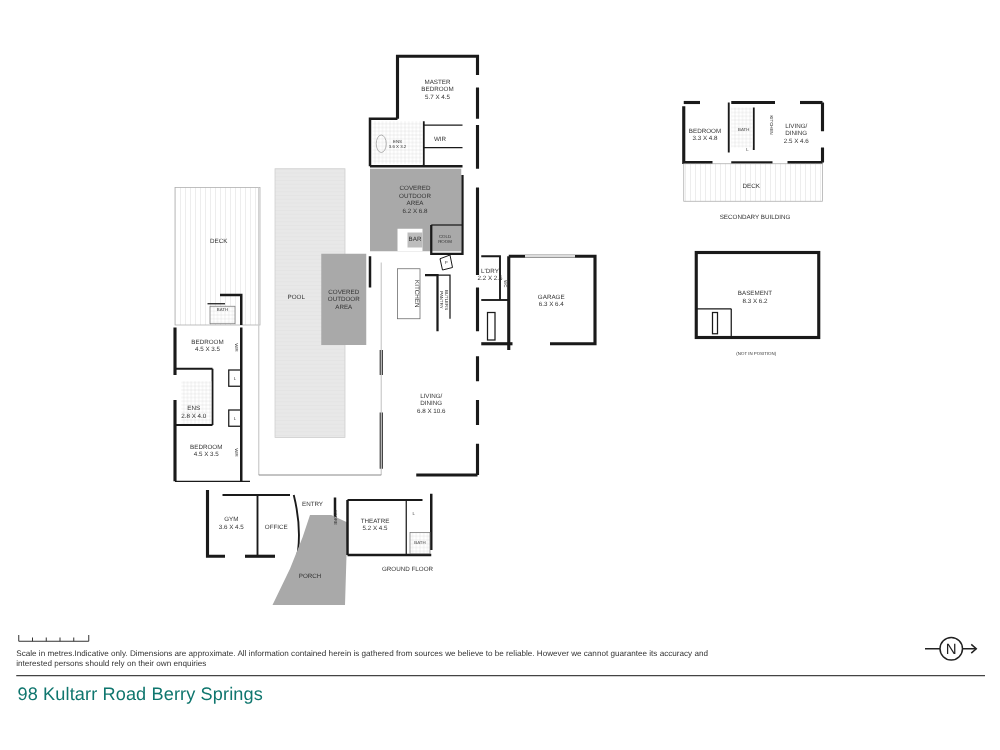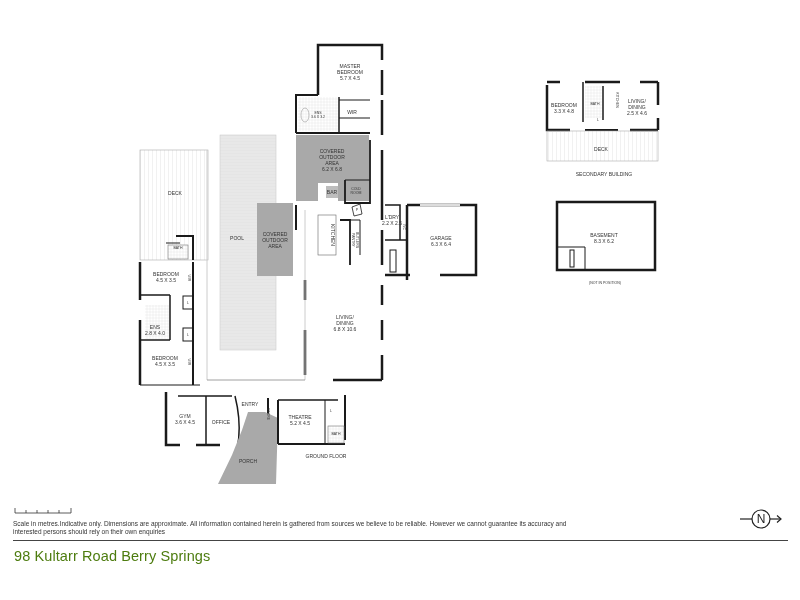--- a/index.html
+++ b/index.html
@@ -5,21 +5,21 @@
   html,body{margin:0;padding:0;background:#fff;}
   body{width:800px;height:600px;position:relative;overflow:hidden;font-family:"Liberation Sans",sans-serif;color:#222;}
   .abs{position:absolute;}
   .lbl{position:absolute;font-family:"Liberation Sans",sans-serif;font-size:5px;line-height:6px;text-align:center;color:#333;white-space:pre-line;transform:translate(-50%,-50%);text-transform:uppercase;}
   .lbl.v{transform:translate(-50%,-50%) rotate(90deg);}
   .lbl.sm{font-size:3.5px;line-height:4px;}
   .plan{position:absolute;left:0;top:0;width:800px;height:500px;}
   .footer-note{position:absolute;left:13px;top:520px;width:560px;font-size:6.5px;line-height:8px;color:#333;}
   .scale{position:absolute;left:14px;top:508px;width:58px;height:6px;}
   .rule{position:absolute;left:13px;top:540px;width:775px;height:1px;background:#444;}
-  .title{position:absolute;left:14px;top:548px;font-size:14.5px;color:#4d7c0f;letter-spacing:0.1px;}
+  .title{position:absolute;left:14px;top:548px;font-size:14.5px;color:#0f766e;letter-spacing:0.1px;}
   .north{position:absolute;left:738px;top:506px;width:46px;height:26px;}
 </style>
 </head>
 <body>
 
 <div class="plan">
   <svg width="800" height="500" viewBox="0 0 800 500" xmlns="http://www.w3.org/2000/svg">
     <defs>
       <pattern id="deckp" width="4" height="4" patternUnits="userSpaceOnUse">
         <line x1="0" y1="0" x2="0" y2="4" stroke="#cfcfcf" stroke-width="0.6"></line>

